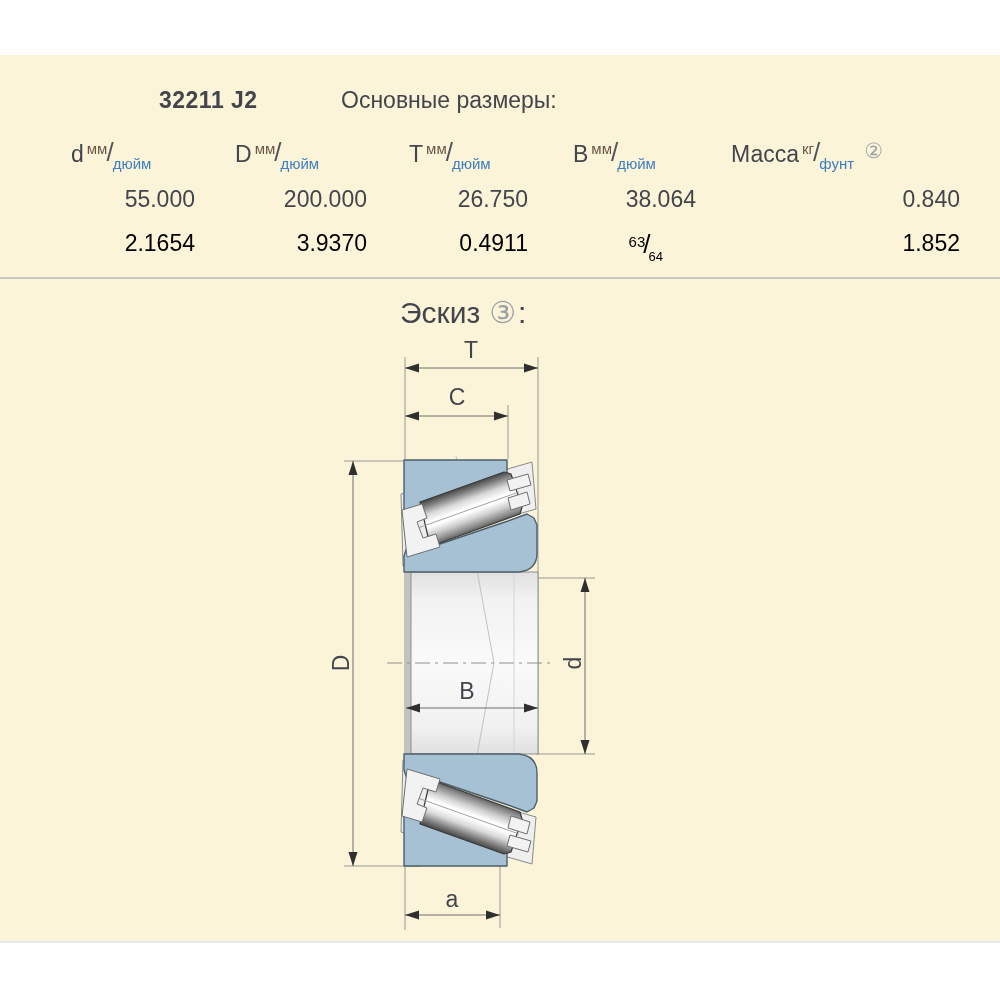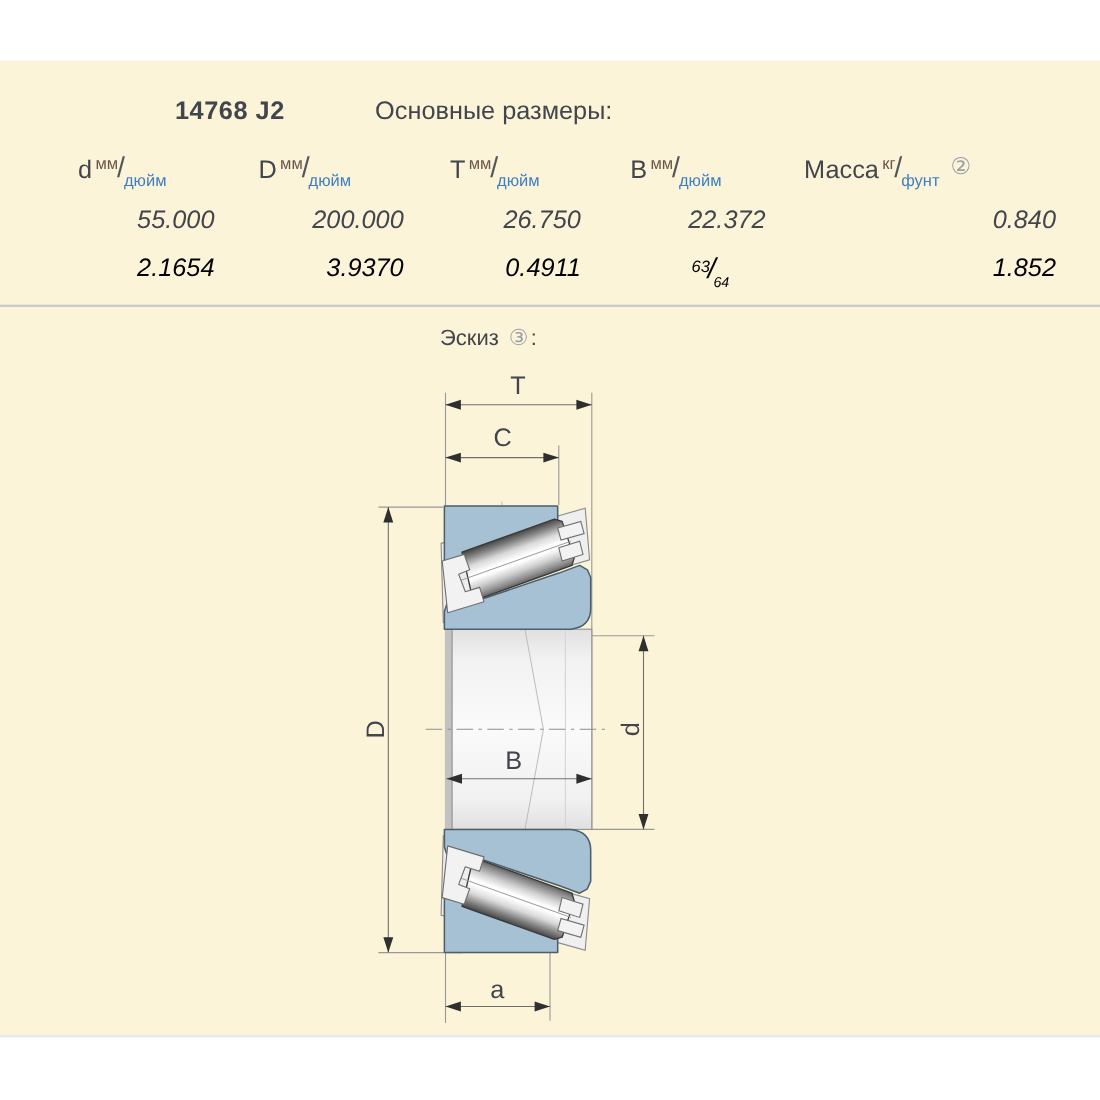--- a/index.html
+++ b/index.html
@@ -15,36 +15,36 @@
   .dark{color:#43454D;}
   .blue{color:#000000;}
   .title{font-size:23px;font-weight:bold;letter-spacing:0.5px;}
   .subtitle{font-size:23px;}
   .hcell{font-size:23px;color:#43454D;}
   .sym{font-size:23px;}
   .u-top{font-size:15px;color:#6B5648;position:relative;top:-8px;margin-left:3px;}
   .u-slash{font-size:26px;color:#53555D;position:relative;top:-1px;margin:0 -1px 0 -1px;}
   .u-bot{font-size:15px;color:#3E7FC1;position:relative;top:7px;}
   .note-circ{font-size:21px;color:#99A1A9;position:relative;top:-4px;margin-left:10px;}
-  .val{font-size:23px;font-style:italic;}
+  .val{font-size:23px;}
   .f-top{font-size:15px;position:relative;top:-7px;}
   .f-slash{font-size:26px;position:relative;top:-1px;margin:0 -2px;}
   .f-bot{font-size:13px;position:relative;top:7px;}
   .divider{position:absolute;left:0;top:277px;width:1000px;height:2px;background:#C8C8C8;}
-  .sk-head{font-size:20px;}
+  .sk-head{font-size:30px;}
   .sk-badge{color:#99A1A9;margin-left:9px;}
   .sk-colon{color:#43454D;margin-left:2px;}
   svg text{font-family:"Liberation Sans", sans-serif;}
 </style>
 </head>
 <body>
 
 <div class="panel"></div>
 
-<div class="abs title dark" style="left:159px;top:87px;">14768 J2</div>
+<div class="abs title dark" style="left:159px;top:87px;">32211 J2</div>
 <div class="abs subtitle dark" style="left:341px;top:87px;">Основные размеры:</div>
 
 <div class="abs hcell" style="left:71px;top:138px;">
   <span class="sym">d</span><span class="u-top">мм</span><span class="u-slash">/</span><span class="u-bot">дюйм</span>
 </div>
 <div class="abs hcell" style="left:235px;top:138px;">
   <span class="sym">D</span><span class="u-top">мм</span><span class="u-slash">/</span><span class="u-bot">дюйм</span>
 </div>
 <div class="abs hcell" style="left:409px;top:138px;">
   <span class="sym">T</span><span class="u-top">мм</span><span class="u-slash">/</span><span class="u-bot">дюйм</span>
@@ -52,21 +52,21 @@
 <div class="abs hcell" style="left:573px;top:138px;">
   <span class="sym">B</span><span class="u-top">мм</span><span class="u-slash">/</span><span class="u-bot">дюйм</span>
 </div>
 <div class="abs hcell" style="left:731px;top:138px;">
   <span class="sym">Масса</span><span class="u-top">кг</span><span class="u-slash">/</span><span class="u-bot">фунт</span><span class="note-circ">②</span>
 </div>
 
 <div class="abs val dark" style="right:805px;top:186px;">55.000</div>
 <div class="abs val dark" style="right:633px;top:186px;">200.000</div>
 <div class="abs val dark" style="right:472px;top:186px;">26.750</div>
-<div class="abs val dark" style="right:304px;top:186px;">22.372</div>
+<div class="abs val dark" style="right:304px;top:186px;">38.064</div>
 <div class="abs val dark" style="right:40px;top:186px;">0.840</div>
 
 <div class="abs val blue" style="right:805px;top:230px;">2.1654</div>
 <div class="abs val blue" style="right:633px;top:230px;">3.9370</div>
 <div class="abs val blue" style="right:472px;top:230px;">0.4911</div>
 <div class="abs val blue" style="right:337px;top:230px;">
   <span class="f-top">63</span><span class="f-slash">/</span><span class="f-bot">64</span>
 </div>
 <div class="abs val blue" style="right:40px;top:230px;">1.852</div>
 

